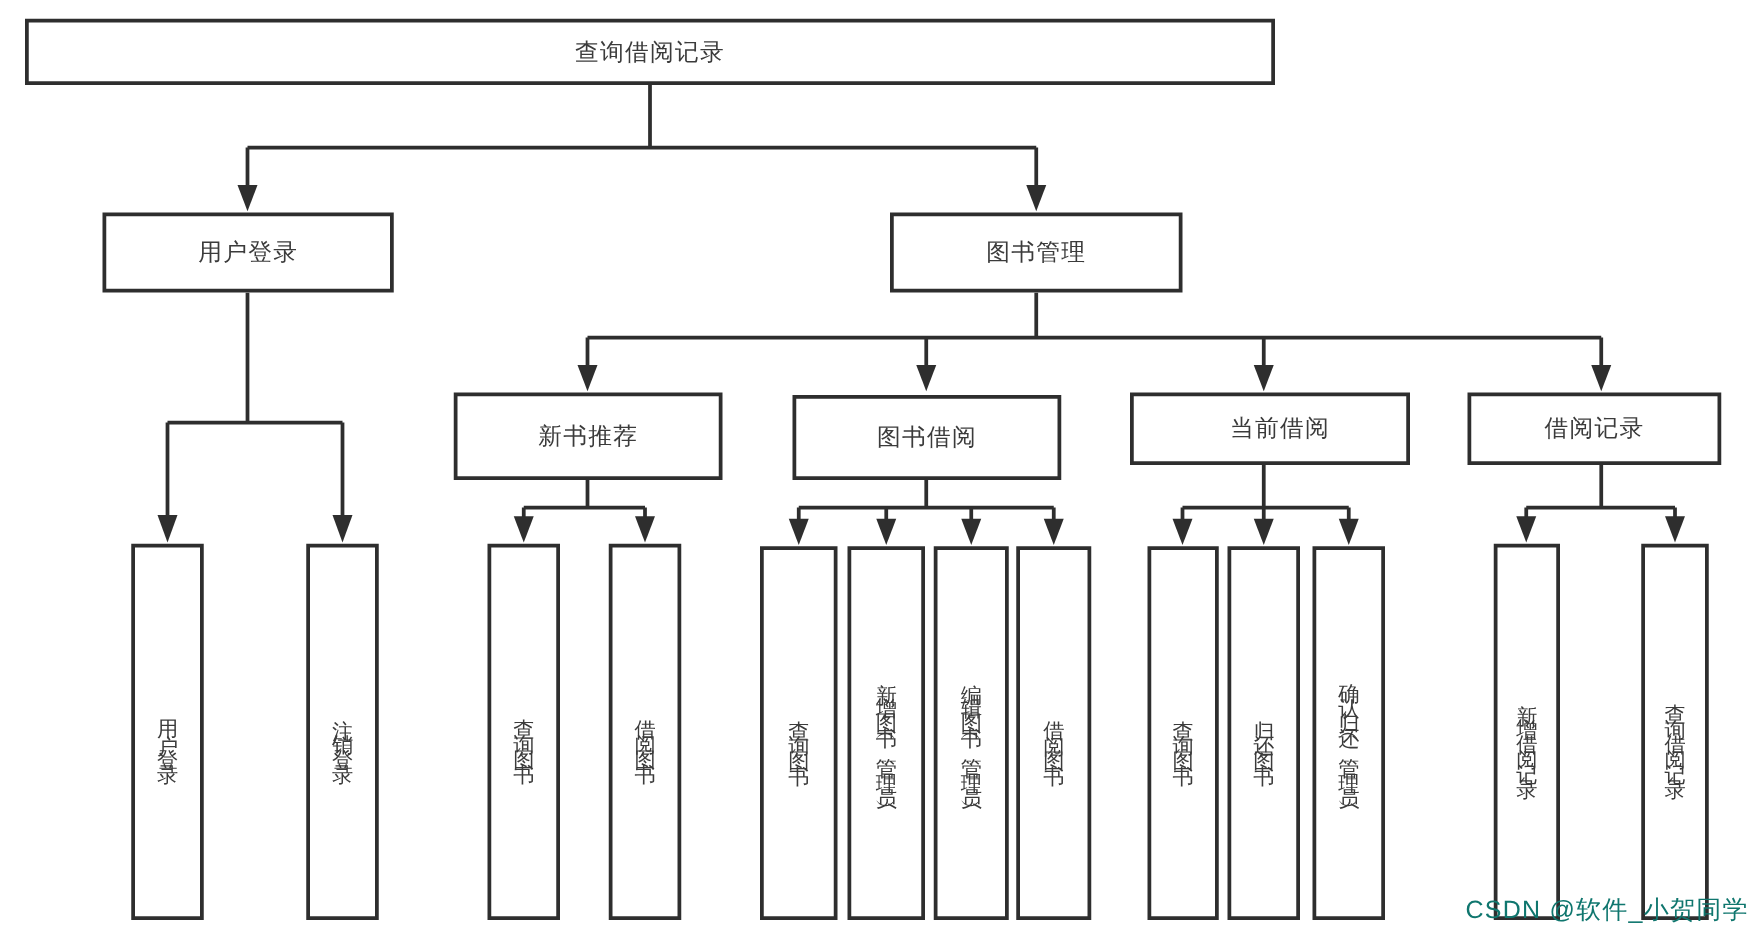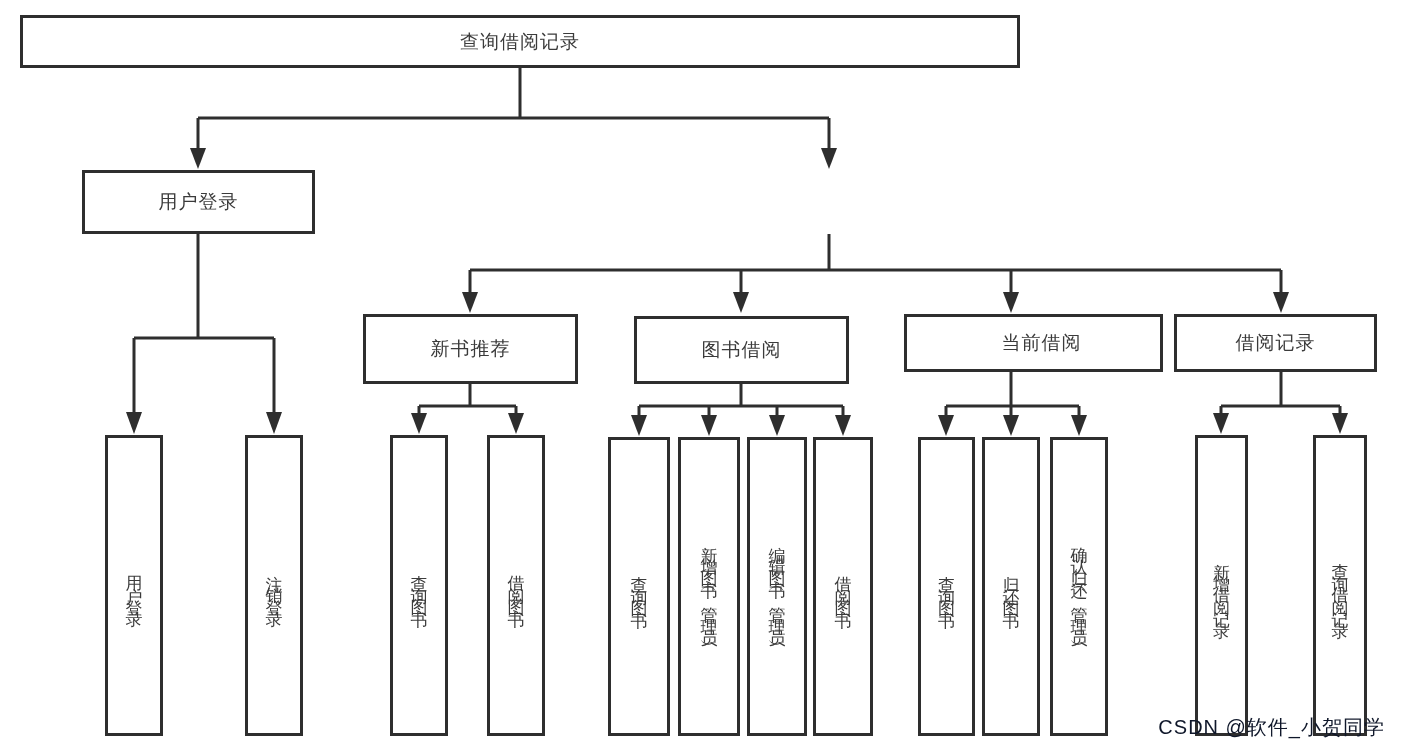--- a/index.html
+++ b/index.html
@@ -39,24 +39,24 @@
   }
   .box.v {
     writing-mode: vertical-lr;
     text-orientation: mixed;
     font-size: 17px;
     letter-spacing: 12px;
     white-space: nowrap;
   }
   .watermark {
     position: absolute;
-    right: 20px;
+    right: 6px;
     bottom: 6px;
     font-size: 20px;
-    color: #0f172a;
+    color: #0f766e;
     letter-spacing: 1px;
     z-index: 3;
     white-space: nowrap;
   }
 </style>
 </head>
 <body>
 
 <div class="stage">
 
@@ -103,24 +103,25 @@
       <polygon points="1071,415 1087,415 1079,436"></polygon>
 
       <polygon points="1213,413 1229,413 1221,434"></polygon>
       <polygon points="1332,413 1348,413 1340,434"></polygon>
     </g>
   </svg>
 
   <div class="box h" style="left:20px; top:15px; width:1000px; height:53px;">查询借阅记录</div>
 
   <div class="box h" style="left:82px; top:170px; width:233px; height:64px;">用户登录</div>
+  <div class="box h" style="left:712px; top:170px; width:234px; height:64px;">图书管理</div>
 
   <div class="box h" style="left:363px; top:314px; width:215px; height:70px;">新书推荐</div>
   <div class="box h" style="left:634px; top:316px; width:215px; height:68px;">图书借阅</div>
-  <div class="box h" style="left:904px; top:314px; width:259px; height:58px;padding-left:16px;">当前借阅</div>
+  <div class="box h" style="left:904px; top:314px; width:224px; height:58px;padding-left:16px;">当前借阅</div>
   <div class="box h" style="left:1174px; top:314px; width:203px; height:58px;">借阅记录</div>
 
   <div class="box v" style="left:105px; top:435px; width:58px; height:301px;">用户登录</div>
   <div class="box v" style="left:245px; top:435px; width:58px; height:301px;">注销登录</div>
 
   <div class="box v" style="left:390px; top:435px; width:58px; height:301px;">查询图书</div>
   <div class="box v" style="left:487px; top:435px; width:58px; height:301px;">借阅图书</div>
 
   <div class="box v" style="left:608px; top:437px; width:62px; height:299px;">查询图书</div>
   <div class="box v" style="left:678px; top:437px; width:62px; height:299px;">新增图书（管理员）</div>

